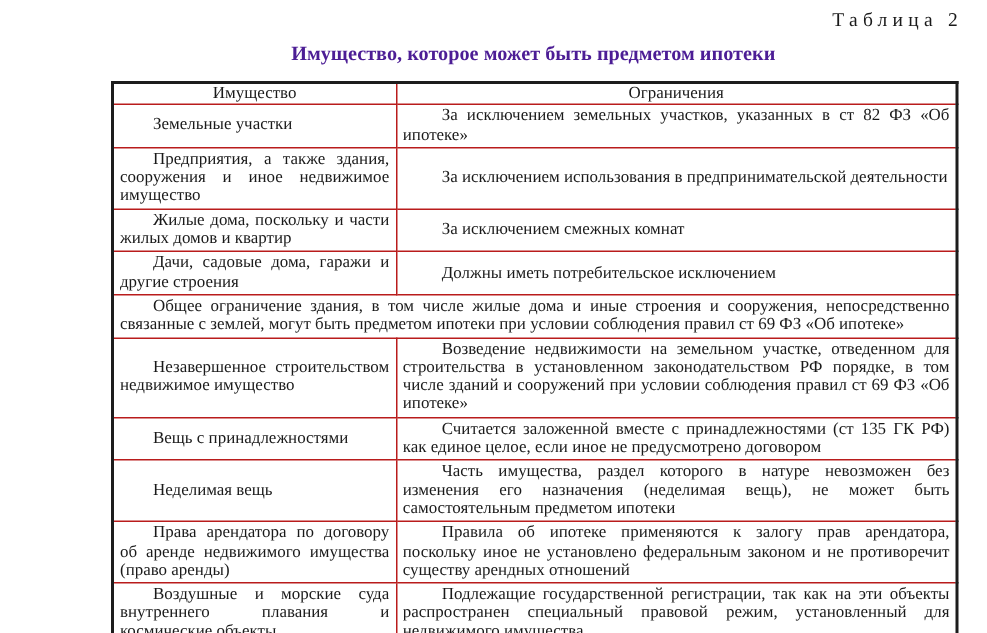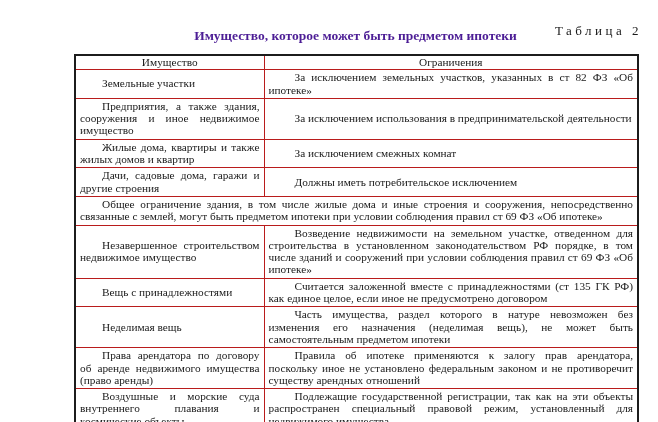--- a/index.html
+++ b/index.html
@@ -8,21 +8,21 @@
     background: #ffffff;
     font-family: "Liberation Serif", "DejaVu Serif", serif;
     color: #1a1a1a;
     overflow: hidden;
     position: relative;
   }
   .page { position: relative; width: 658px; height: 422px; }
 
   .table-label {
     position: absolute;
-    top: 23px; right: 16px;
+    top: 5px; right: 16px;
     font-size: 13px;
     letter-spacing: 3.5px;
     color: #1a1a1a;
     white-space: nowrap;
   }
   .doc-title {
     position: absolute;
     top: 28px; left: 74px; width: 563px;
     text-align: center;
     font-weight: bold;
@@ -93,21 +93,21 @@
       <td class="prop">Земельные участки</td>
       <td class="restr">За исключением земельных участков, указанных в ст 82 ФЗ «Об ипотеке»</td>
     </tr>
 
     <tr>
       <td class="prop">Предприятия, а также здания, сооружения и иное недвижимое имущество</td>
       <td class="restr">За исключением использования в предпринимательской деятельности</td>
     </tr>
 
     <tr>
-      <td class="prop">Жилые дома, квартиры и также жилых домов и квартир</td>
+      <td class="prop">Жилые дома, поскольку и части жилых домов и квартир</td>
       <td class="restr">За исключением смежных комнат</td>
     </tr>
 
     <tr>
       <td class="prop">Дачи, садовые дома, гаражи и другие строения</td>
       <td class="restr">Должны иметь потребительское исключением</td>
     </tr>
 
     <tr>
       <td class="note" colspan="2">Общее ограничение  здания, в том числе жилые дома и иные строения и сооружения, непосредственно связанные с землей, могут быть предметом ипотеки при условии соблюдения правил ст 69 ФЗ «Об ипотеке»</td>

